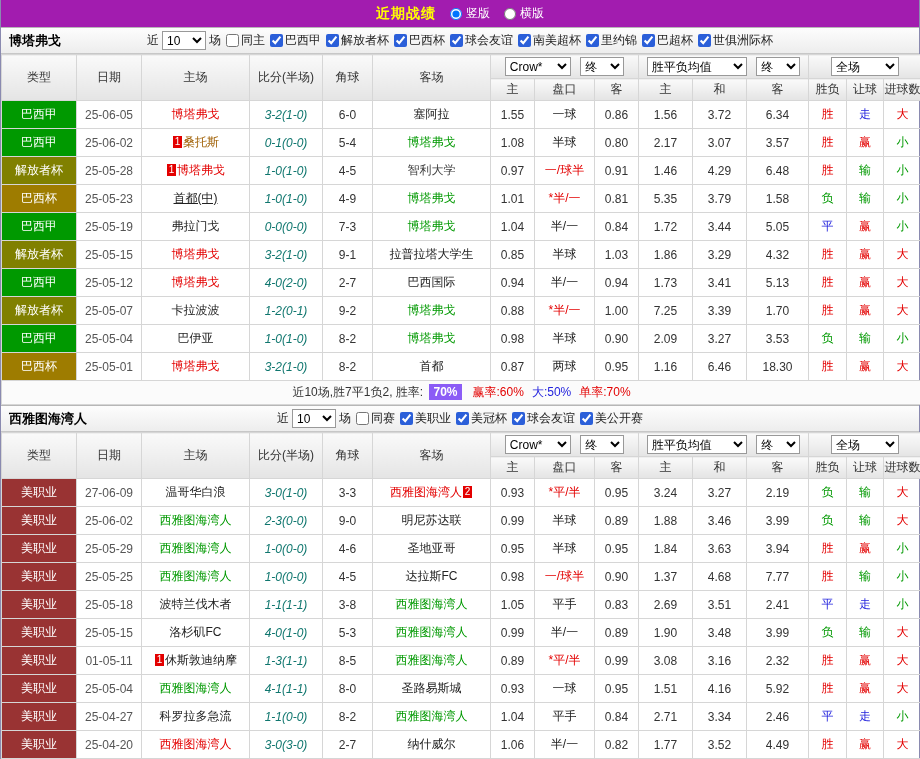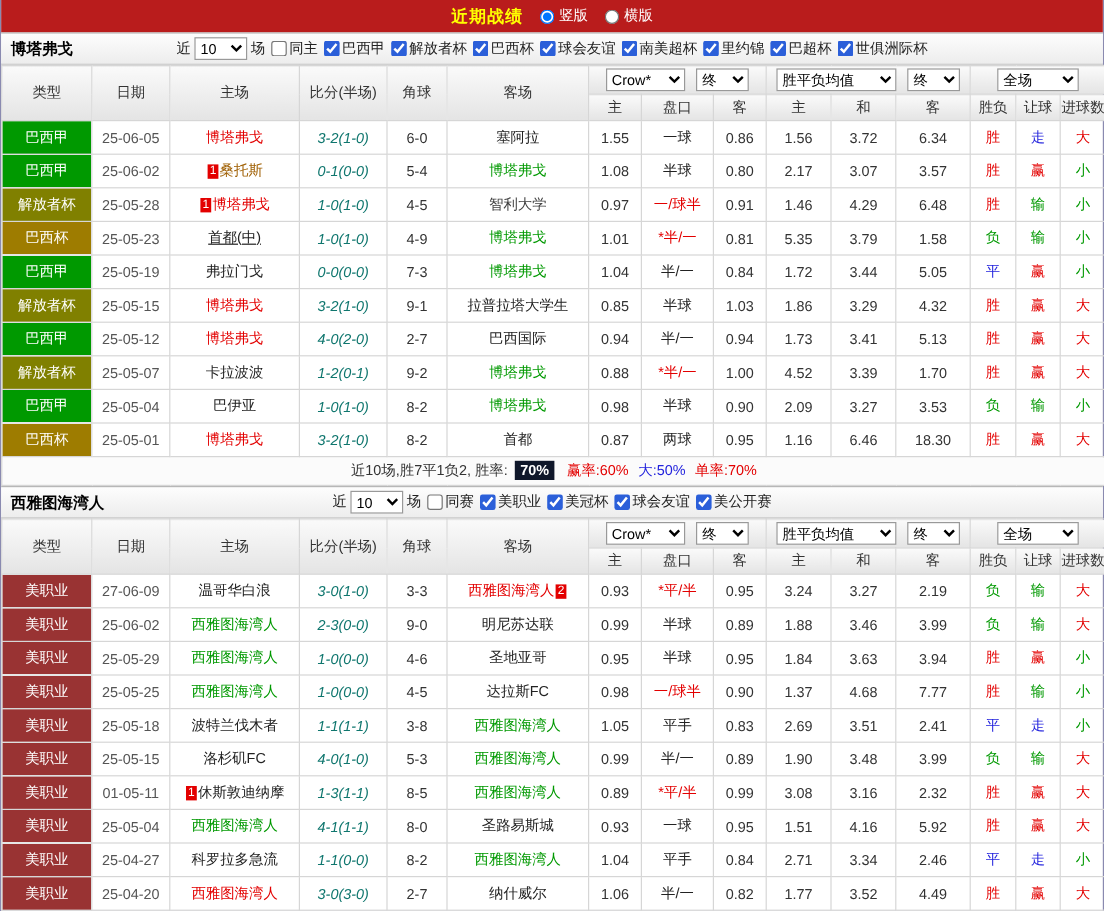--- a/index.html
+++ b/index.html
@@ -4,21 +4,21 @@
 <style>
   * { box-sizing: border-box; }
   html,body { margin:0; padding:0; background:#fff; }
   .page {
     width:920px;
     font-family:"Liberation Sans","DejaVu Sans",sans-serif;
     font-size:12px; color:#222;
     border-left:1px solid #8a8ab0; border-right:1px solid #8a8ab0; border-bottom:1px solid #8a8ab0;
   }
   
-  .topbar { height:27px; background:#b91c1c; display:flex; align-items:center; justify-content:center; gap:14px; }
+  .topbar { height:27px; background:#a21caf; display:flex; align-items:center; justify-content:center; gap:14px; }
   .topbar-title { color:#ffff00; font-weight:bold; font-size:14px; letter-spacing:1px; }
   .radio-opt { display:inline-flex; align-items:center; gap:4px; color:#fff; cursor:pointer; }
   .radio-opt input { width:12px; height:12px; margin:0; }
   
   .section-header { position:relative; height:27px; background:linear-gradient(#fdfdfd,#ededed);
     border-top:1px solid #b7b7b7; border-bottom:1px solid #c7c7c7; display:flex; align-items:center; justify-content:center; }
   .team-name { position:absolute; left:8px; font-weight:bold; font-size:13px; color:#000; }
   .filters { display:flex; align-items:center; }
   .filter-list { display:inline-flex; align-items:center; }
   .cb { display:inline-flex; align-items:center; margin-left:5px; cursor:pointer; }
@@ -35,21 +35,21 @@
   thead th { background:linear-gradient(#fafafa,#e4e4e4); height:22px; font-weight:normal; color:#333; }
   thead th.ctrl-th { height:24px; }
   tbody td { height:28px; font-size:12px; color:#333; }
   .type-cell { color:#fff; }
   .date-cell { color:#555; }
   .score-cell { color:#0f766e;font-style:italic; }
   .team-cell span.tname { cursor:pointer; }
   .badge { display:inline-block; background:#e30000; color:#fff; font-size:10px; line-height:12px; height:12px;
     min-width:9px; padding:0 1px; vertical-align:1px; margin:0 1px; }
   .summary-row td { height:24px; background:#fbfbfb; color:#333; }
-  .winrate-box { background:#0f172a; color:#fff; padding:1px 4px; margin:0 3px; font-weight:bold; }
+  .winrate-box { background:#8b5cf6; color:#fff; padding:1px 4px; margin:0 3px; font-weight:bold; }
   .sum-red { color:#e30000; margin-left:8px; }
   .sum-blue { color:#2323dd; margin-left:8px; }
 </style>
 </head>
 <body>
 
 <div class="page">
 
   <div class="topbar">
     <span class="topbar-title">近期战绩</span>
@@ -283,21 +283,21 @@
           <tr>
             <td class="type-cell" style="background: rgb(128, 128, 0);">解放者杯</td>
             <td class="date-cell">25-05-07</td>
             <td class="team-cell"><span class="tname" style="color: rgb(34, 34, 34);">卡拉波波</span></td>
             <td class="score-cell">1-2(0-1)</td>
             <td class="corner-cell">9-2</td>
             <td class="team-cell"><span class="tname" style="color: rgb(0, 153, 0);">博塔弗戈</span></td>
             <td class="num-cell">0.88</td>
             <td class="num-cell" style="color: rgb(227, 0, 0);">*半/一</td>
             <td class="num-cell">1.00</td>
-            <td class="num-cell">4.52</td>
+            <td class="num-cell">7.25</td>
             <td class="num-cell">3.39</td>
             <td class="num-cell">1.70</td>
             <td style="color: rgb(227, 0, 0);">胜</td>
             <td style="color: rgb(227, 0, 0);">赢</td>
             <td style="color: rgb(227, 0, 0);">大</td>
           </tr>
           <tr>
             <td class="type-cell" style="background: rgb(0, 153, 0);">巴西甲</td>
             <td class="date-cell">25-05-04</td>
             <td class="team-cell"><span class="tname" style="color: rgb(34, 34, 34);">巴伊亚</span></td>

